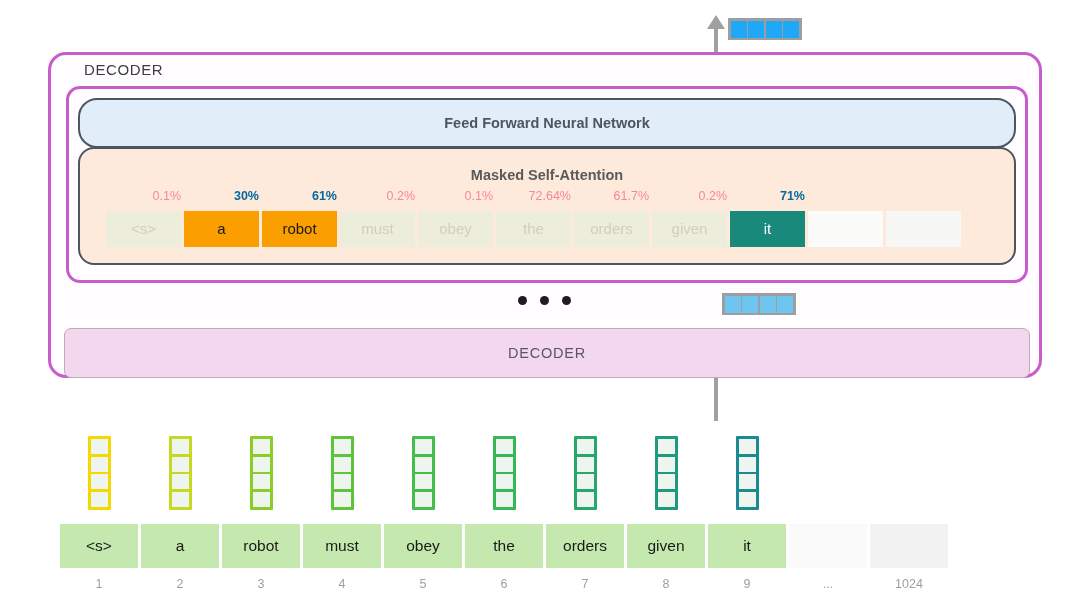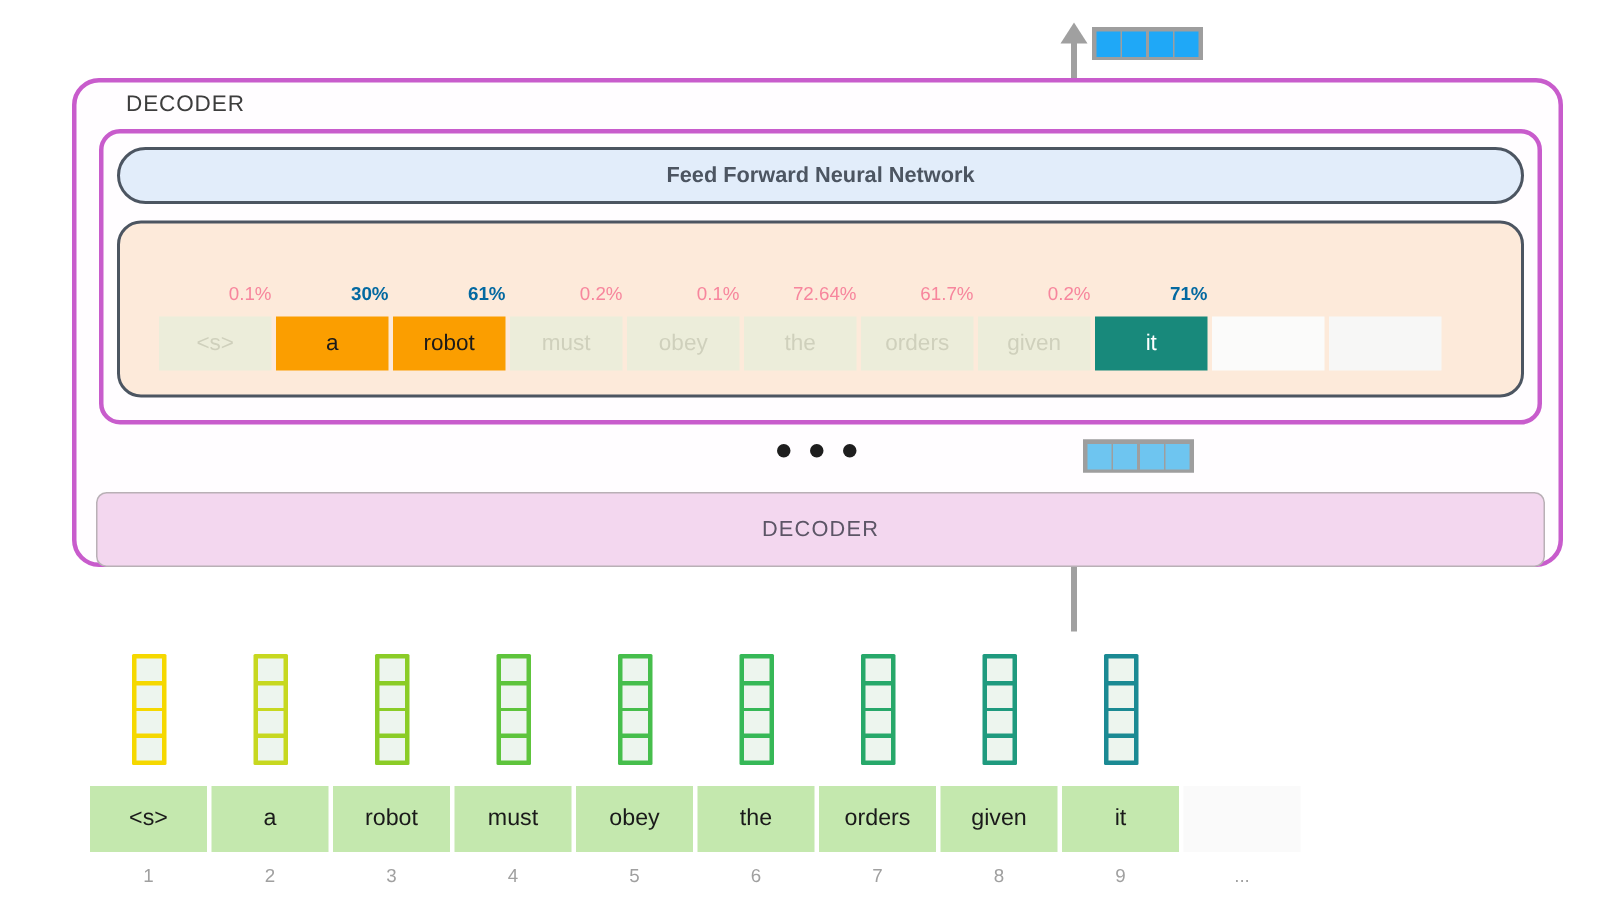--- a/index.html
+++ b/index.html
@@ -83,21 +83,21 @@
     color: #3d3d3d;
     letter-spacing: 0.6px;
   }
 
   
   .ffnn {
     position: absolute;
     left: 78px;
     top: 98px;
     width: 938px;
-    height: 38px;
+    height: 50px;
     box-sizing: border-box;
     background: #e2edfa;
     border: 2.5px solid #4c5561;
     border-radius: 19px;
     display: flex;
     align-items: center;
     justify-content: center;
   }
   .ffnn-title {
     font-size: 14.5px;
@@ -285,20 +285,21 @@
 <div class="purple-outer"></div>
 <div class="decoder-label">DECODER</div>
 
 <div class="purple-inner"></div>
 
 <div class="ffnn">
   <span class="ffnn-title">Feed Forward Neural Network</span>
 </div>
 
 <div class="msa">
+  <div class="msa-title">Masked Self-Attention</div>
   <div class="att-grid" id="att-grid">
       <div class="att-col">
         <div class="att-pct">0.1%</div>
         <div class="att-cell">&lt;s&gt;</div>
       </div>
       <div class="att-col">
         <div class="att-pct hi">30%</div>
         <div class="att-cell orange">a</div>
       </div>
       <div class="att-col">
@@ -468,13 +469,17 @@
       <div class="tok-idx">8</div>
     </div>
     <div class="tok-col">
       <div class="tok-cell">it</div>
       <div class="tok-idx">9</div>
     </div>
     <div class="tok-col">
       <div class="tok-cell blank"></div>
       <div class="tok-idx">...</div>
     </div>
+    <div class="tok-col">
+      <div class="tok-cell blank2"></div>
+      <div class="tok-idx">1024</div>
+    </div>
   </div>
 
 </body></html>

